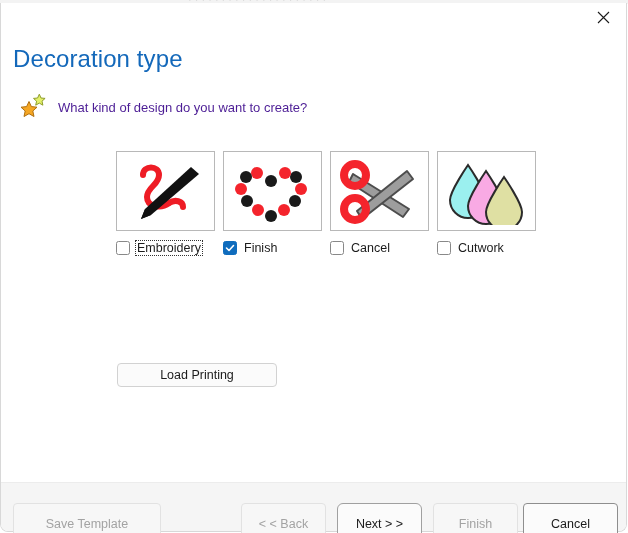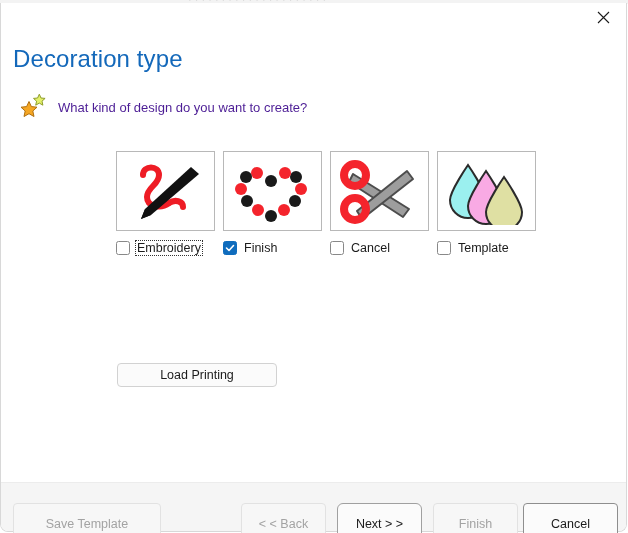--- a/index.html
+++ b/index.html
@@ -327,21 +327,21 @@
           <svg width="86" height="68" viewBox="0 0 86 68">
             <path d="M24 8 C24 8, 6 34, 6 43 A18 18 0 0 0 42 43 C42 34, 24 8, 24 8 Z" fill="#9bf0ef" stroke="#2b2b2b" stroke-width="2"></path>
             <path d="M42 14 C42 14, 24 40, 24 49 A18 18 0 0 0 60 49 C60 40, 42 14, 42 14 Z" fill="#f9aae4" stroke="#2b2b2b" stroke-width="2"></path>
             <path d="M60 20 C60 20, 42 46, 42 55 A18 18 0 0 0 78 55 C78 46, 60 20, 60 20 Z" fill="#dfe0a3" stroke="#2b2b2b" stroke-width="2"></path>
           </svg>
         </div>
         <div class="check-row">
           <span class="cb">
             
           </span>
-          <span class="cb-label">Template</span>
+          <span class="cb-label">Cutwork</span>
         </div>
       </div>
 
     </div>
 
     <button class="load-template-btn">Load Printing</button>
 
     <div class="footer">
       <button class="btn btn-save disabled">Save Template</button>
       <button class="btn btn-back disabled">&lt; &lt; Back</button>

